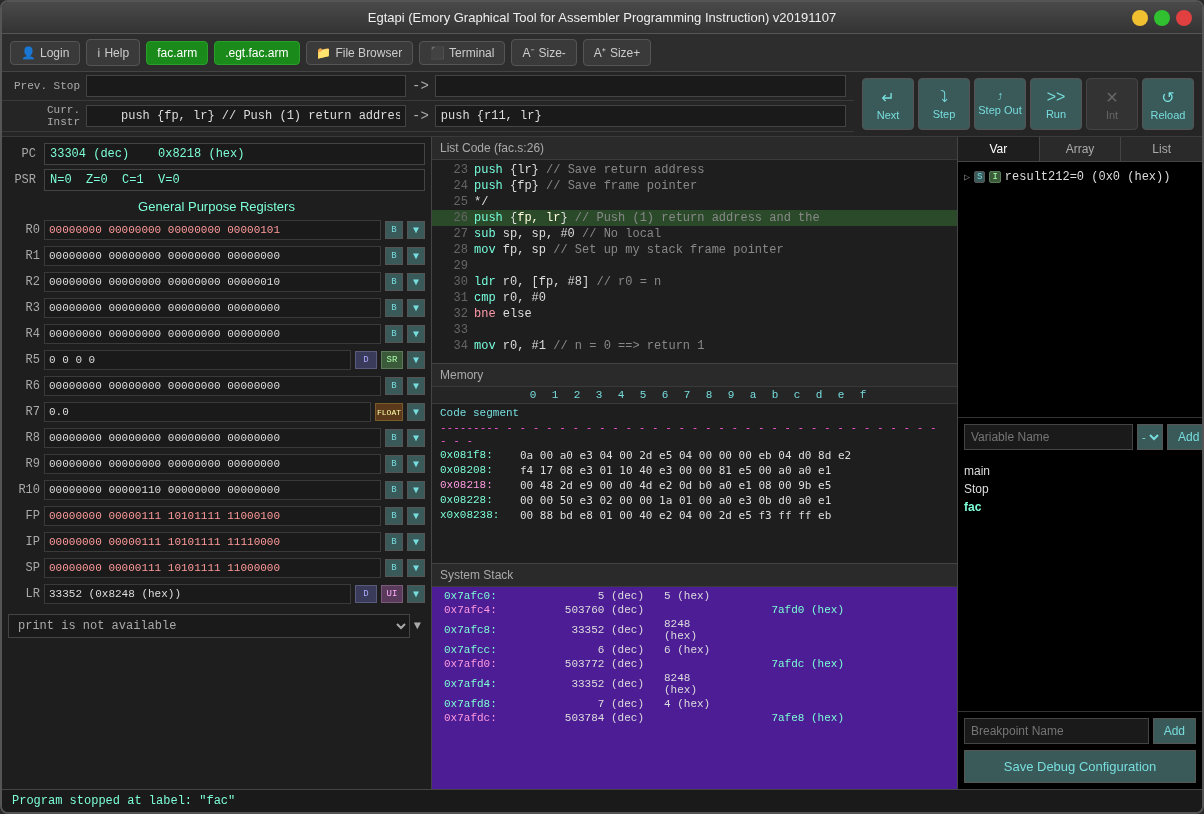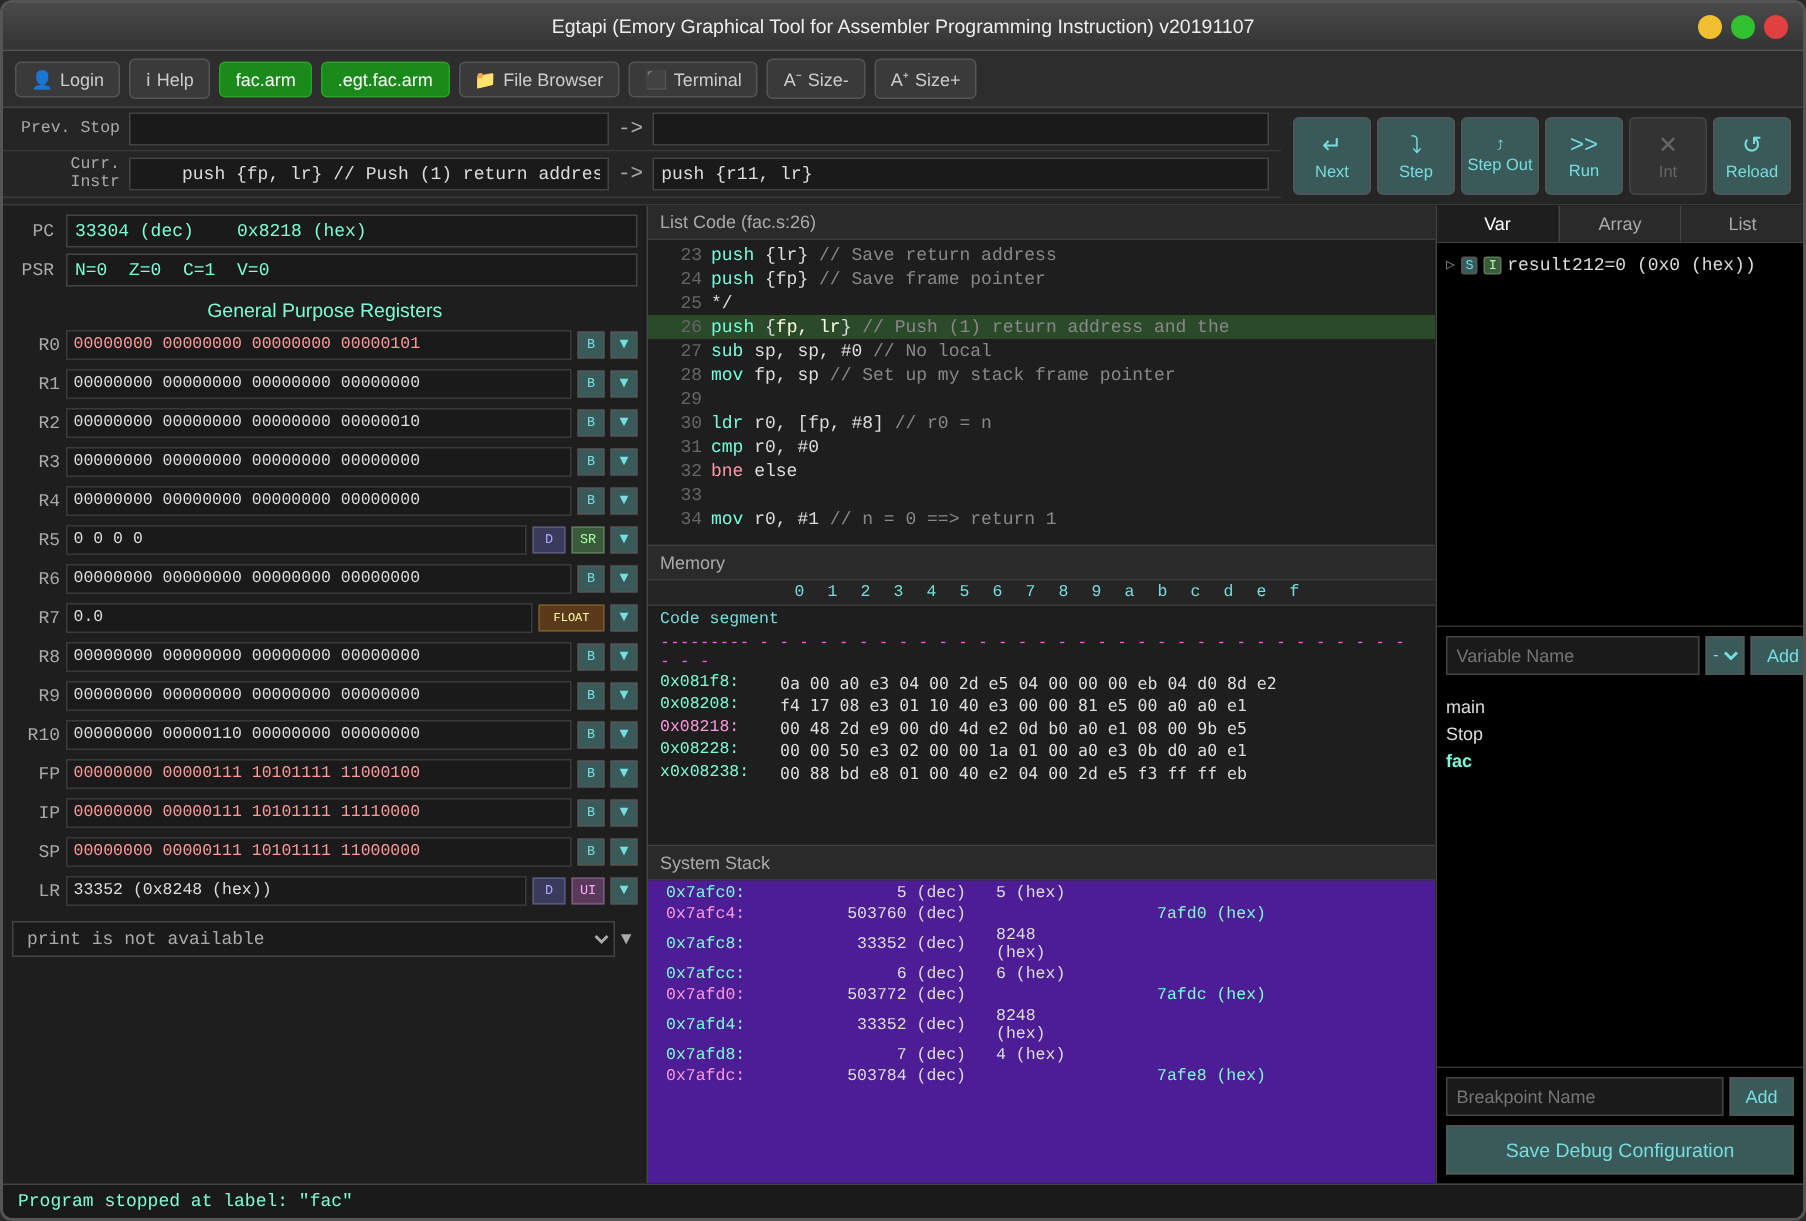--- a/index.html
+++ b/index.html
@@ -637,21 +637,21 @@
           <div class="reg-val">00000000 00000000 00000000 00000000</div>
           <div class="reg-btn">
               <span>B</span>
             </div>
           <div class="reg-down">▼</div>
         </div>
 
         <div class="register-row">
           <span class="reg-name">R7</span>
           <div class="reg-val">0.0</div>
-          <div class="reg-btn badge-float" style="width:44px;font-size:8px;">FLOAT</div>
+          <div class="reg-btn badge-float" style="width:28px;font-size:8px;">FLOAT</div>
           <div class="reg-down">▼</div>
         </div>
 
         <div class="register-row">
           <span class="reg-name">R8</span>
           <div class="reg-val">00000000 00000000 00000000 00000000</div>
           <div class="reg-btn">
               <span>B</span>
             </div>
           <div class="reg-down">▼</div>

